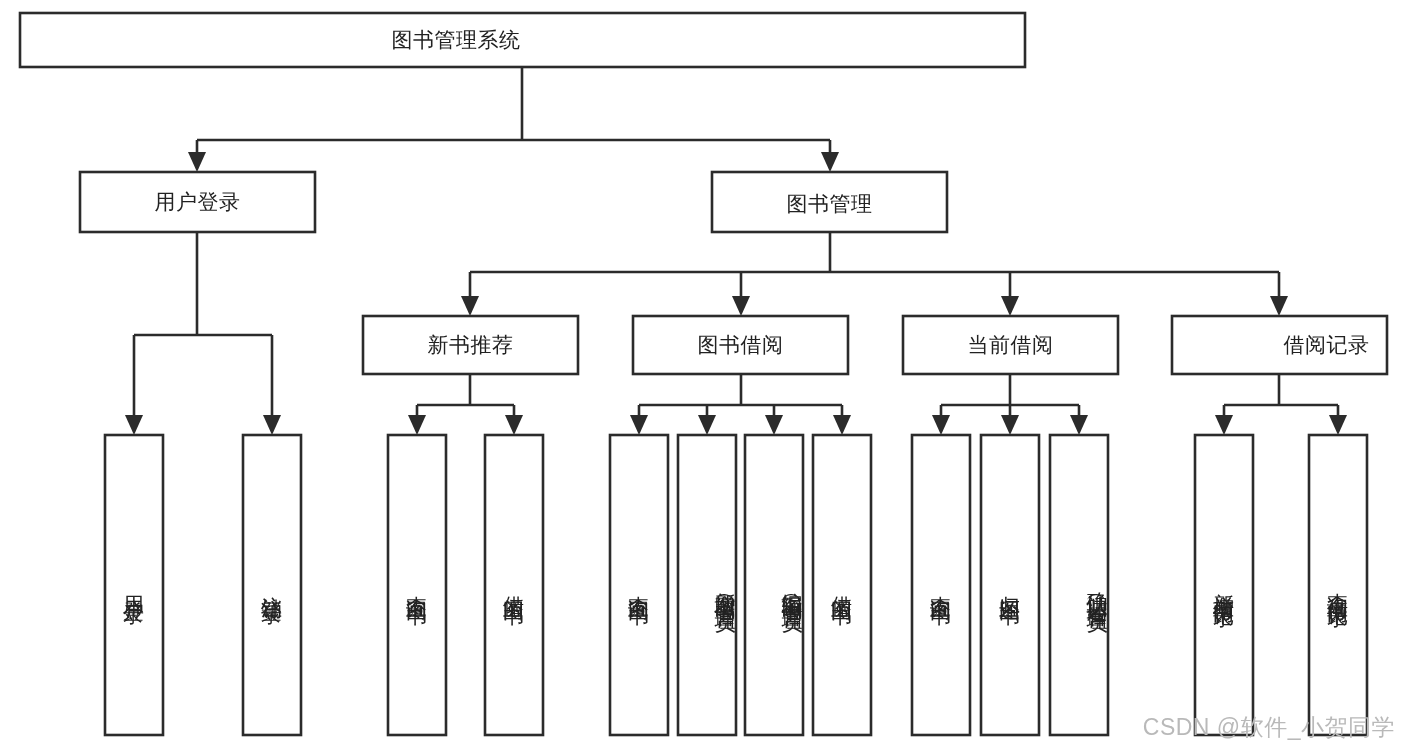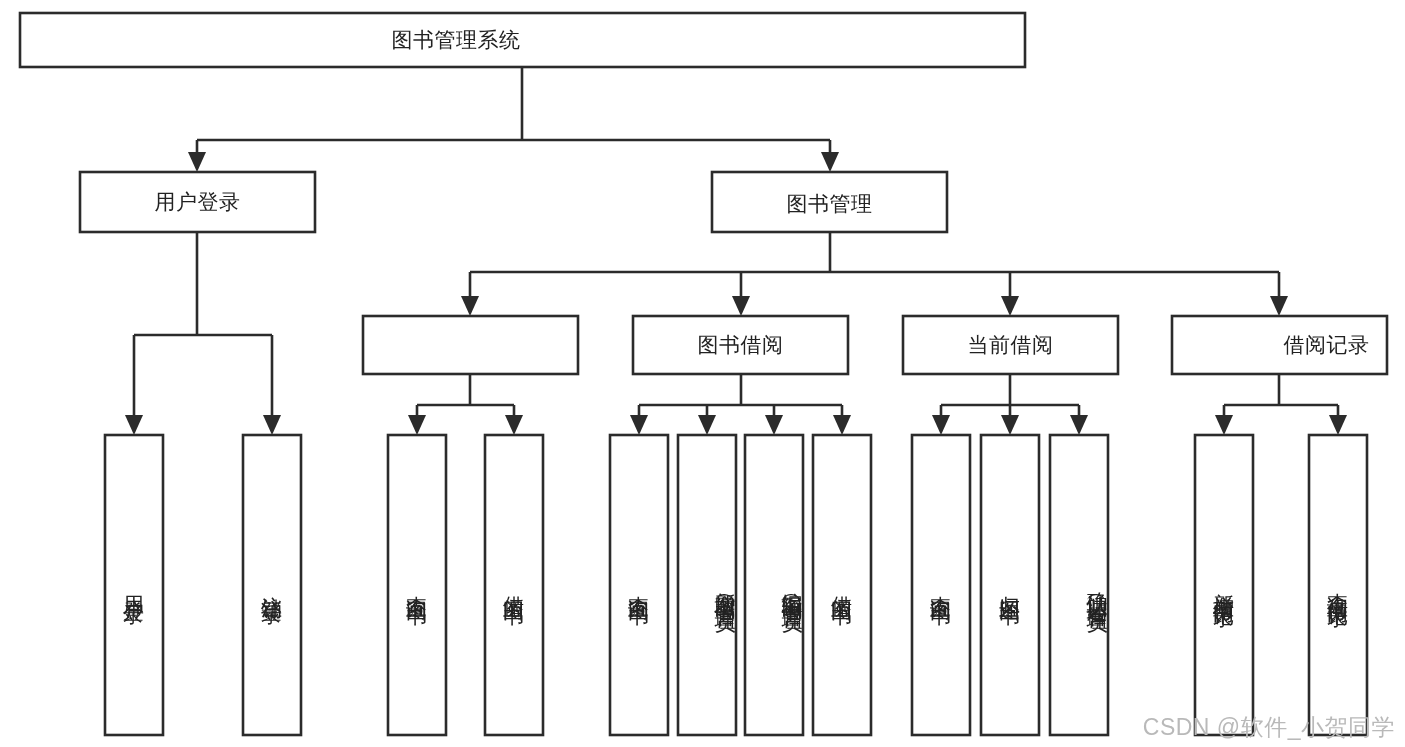--- a/index.html
+++ b/index.html
@@ -168,20 +168,21 @@
       <rect class="node-rect" x="1195" y="435" width="58" height="300"></rect>
       <rect class="node-rect" x="1309" y="435" width="58" height="300"></rect>
     </g>
   </svg>
 
   <div class="node-label horizontal" style="left:20px; top:13px; width:872px; height:54px;font-family:Liberation Serif, serif;">图书管理系统</div>
 
   <div class="node-label horizontal" style="left:80px; top:172px; width:235px; height:60px;">用户登录</div>
   <div class="node-label horizontal" style="left:712px; top:172px; width:235px; height:64px;">图书管理</div>
 
+  <div class="node-label horizontal" style="left:363px; top:316px; width:215px; height:58px;">新书推荐</div>
   <div class="node-label horizontal" style="left:903px; top:316px; width:215px; height:58px;">当前借阅</div>
   <div class="node-label horizontal" style="left:633px; top:316px; width:215px; height:58px;">图书借阅</div>
   <div class="node-label horizontal" style="left:1223px; top:316px; width:207px; height:58px;border-radius:18px;">借阅记录</div>
 
   <div class="node-label vertical" style="left:105px; top:435px; width:58px; height:300px;">用户登录</div>
   <div class="node-label vertical" style="left:243px; top:435px; width:58px; height:300px;">注销登录</div>
 
   <div class="node-label vertical" style="left:388px; top:435px; width:58px; height:300px;">查询图书</div>
   <div class="node-label vertical" style="left:485px; top:435px; width:58px; height:300px;">借阅图书</div>
 

